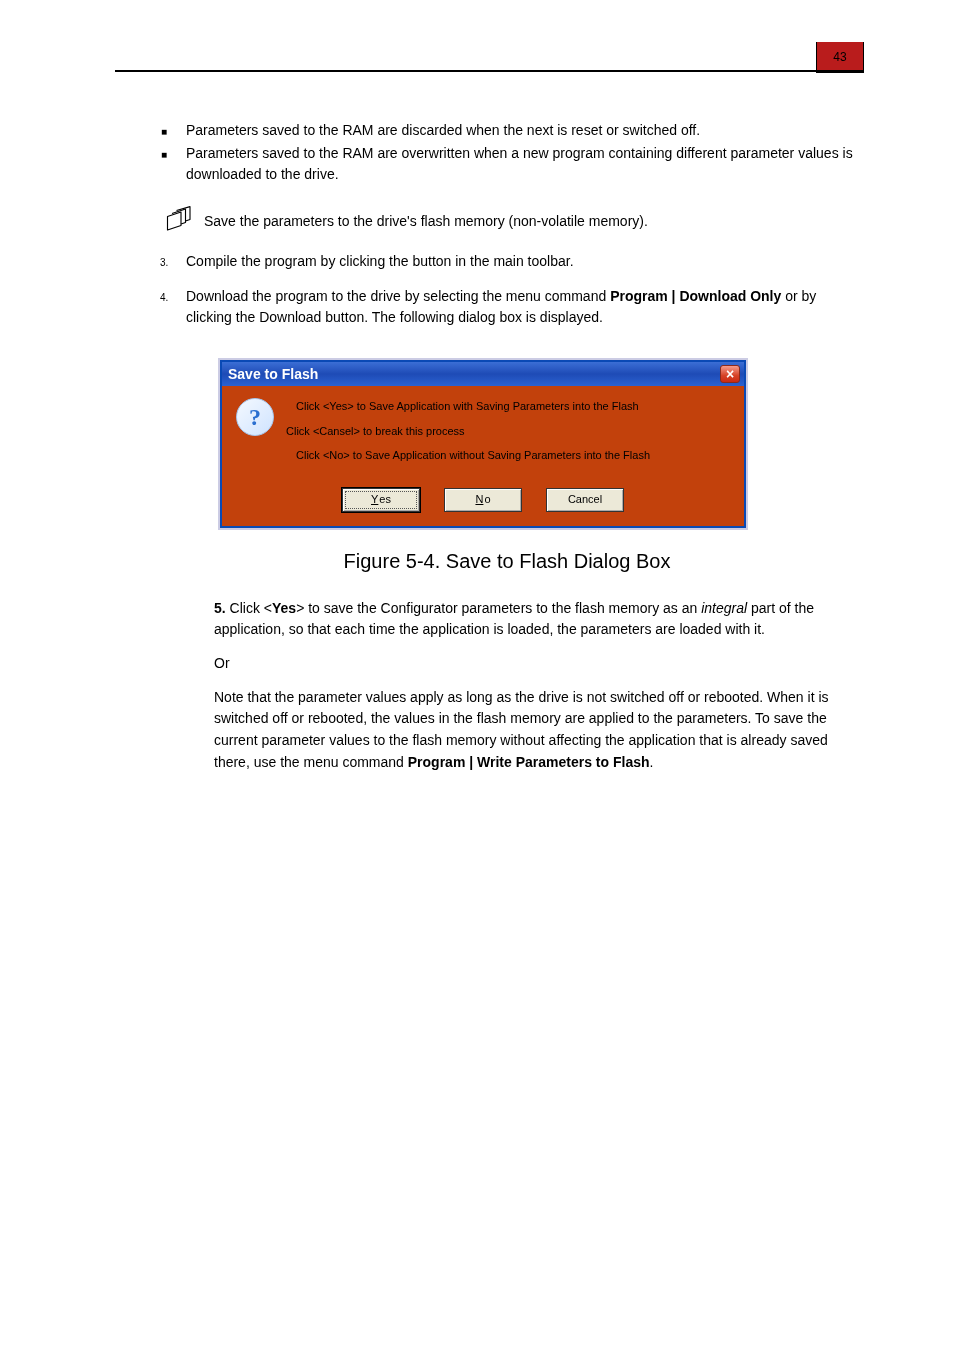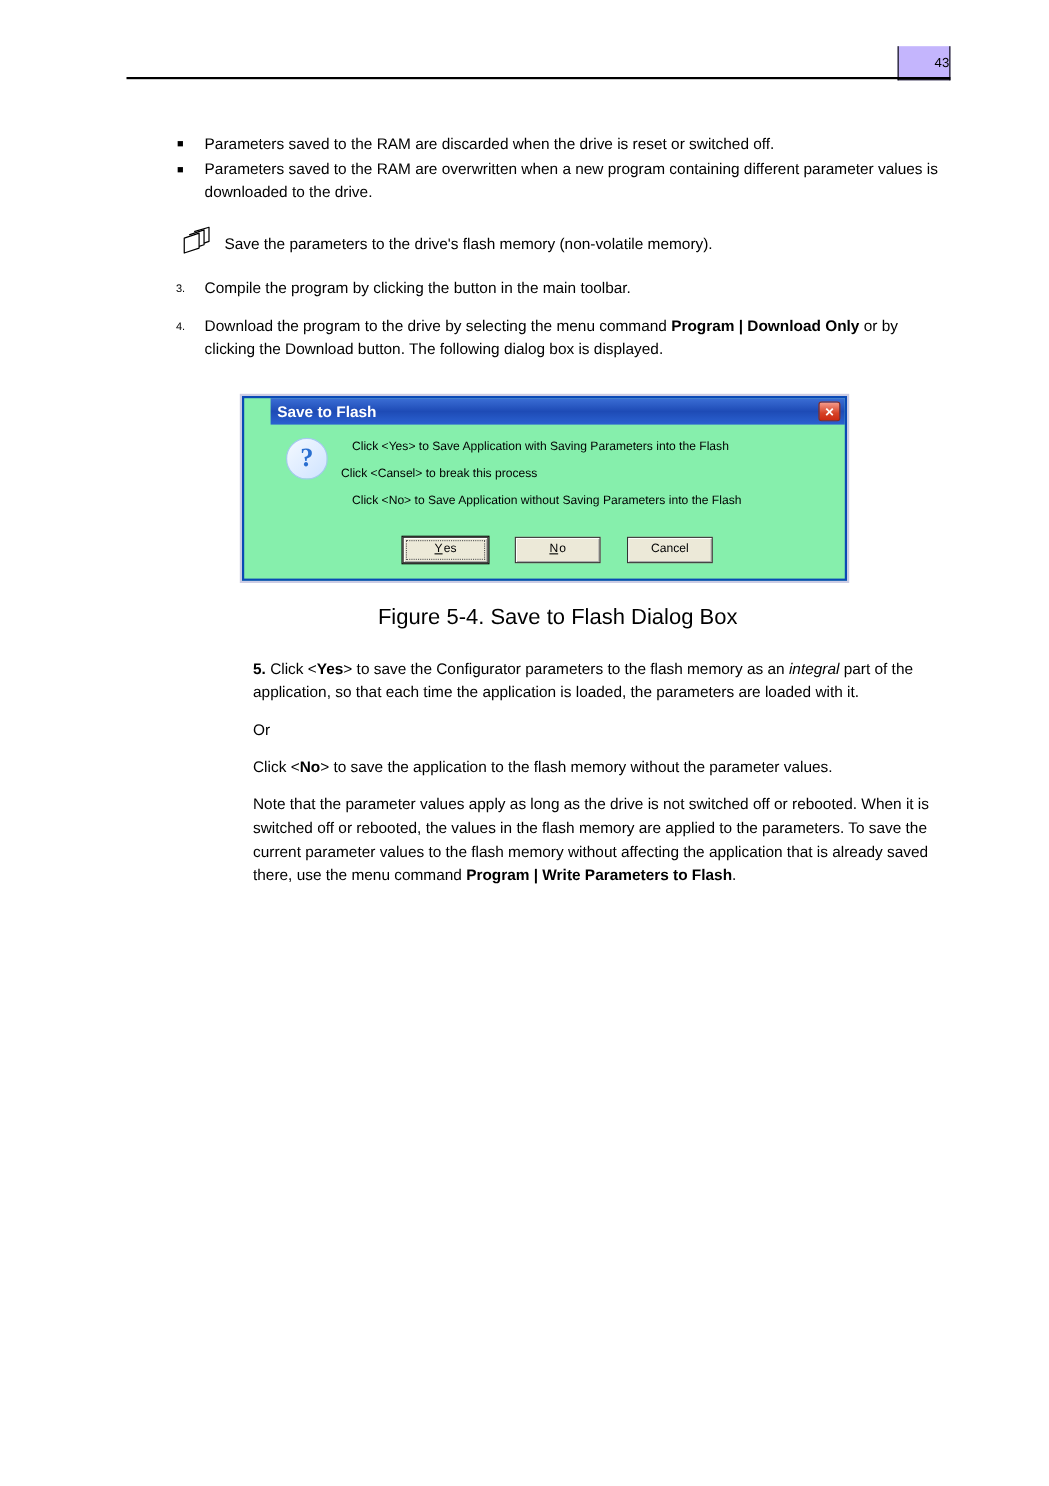--- a/index.html
+++ b/index.html
@@ -18,22 +18,22 @@
     box-sizing: border-box;
   }
   .pagenum-tab {
     position: absolute;
     right: 90px;
     top: 42px;
     width: 46px;
     height: 30px;
     border: 1px solid #000;
     border-top: none;
-    background: #c4b5fd;
-    text-align: right;
+    background: #b91c1c;
+    text-align: center;
     line-height: 30px;
     font-size: 12px;
   }
   .hr-top {
     position: absolute;
     left: 115px;
     right: 90px;
     top: 70px;
     height: 0;
     border-top: 2px solid #000;
@@ -77,25 +77,24 @@
     height: 100%;
   }
 
   
   .dialog-wrap {
     margin: 32px 0 0 60px;
   }
   .dialog {
     width: 522px;
     border: 2px solid #0a49b5;
-    background: #86efac;
+    background: #c2410c;
     box-shadow: 0 0 0 2px rgba(0,0,120,0.2);
     font-family: Tahoma, Arial, sans-serif;
     font-size: 11px;
-    padding-left: 24px;
   }
   .titlebar {
     height: 24px;
     background: linear-gradient(180deg, #3b6ed5 0%, #1e4bb6 50%, #2b62d1 100%);
     display: flex;
     align-items: center;
     justify-content: space-between;
     padding: 0 4px 0 6px;
   }
   .titlebar-title {
@@ -200,21 +199,21 @@
 
 <div class="page">
 
   <div class="pagenum-tab">43</div>
   <div class="hr-top"></div>
 
   <div class="content">
 
     <div class="bullet-row">
       <div class="bullet-dot">■</div>
-      <div class="bullet-text">Parameters saved to the RAM are discarded when the drive is reset or switched off.</div>
+      <div class="bullet-text">Parameters saved to the RAM are discarded when the next is reset or switched off.</div>
     </div>
 
     <div class="bullet-row">
       <div class="bullet-dot">■</div>
       <div class="bullet-text">Parameters saved to the RAM are overwritten when a new program containing different parameter values is downloaded to the drive.</div>
     </div>
 
     <div class="note-row">
       <div class="note-icon">
         <svg viewBox="0 0 48 40">
@@ -267,29 +266,26 @@
           </div>
           <div class="btn">
             <span>Cancel</span>
           </div>
         </div>
       </div>
     </div>
 
     <div class="fig-label">Figure 5-4. Save to Flash Dialog Box</div>
 
-    <div class="after-fig" style="margin-left:70px;">
+    <div class="after-fig" style="margin-left:54px;">
       <p>
         <b>5.</b>
         <span>Click &lt;</span><b>Yes</b><span>&gt; to save the Configurator parameters to the flash memory as an </span><i>integral</i><span> part of the application, so that each time the application is loaded, the parameters are loaded with it.</span>
       </p>
       <p>Or</p>
       <p>
-        <span>Click &lt;</span><b>No</b><span>&gt; to save the application to the flash memory without the parameter values.</span>
-      </p>
-      <p>
         <span>Note that the parameter values apply as long as the drive is not switched off or rebooted. When it is switched off or rebooted, the values in the flash memory are applied to the parameters. To save the current parameter values to the flash memory without affecting the application that is already saved there, use the menu command </span><b>Program | Write Parameters to Flash</b><span>.</span>
       </p>
     </div>
 
   </div>
 
 </div>
 
 </body></html>

